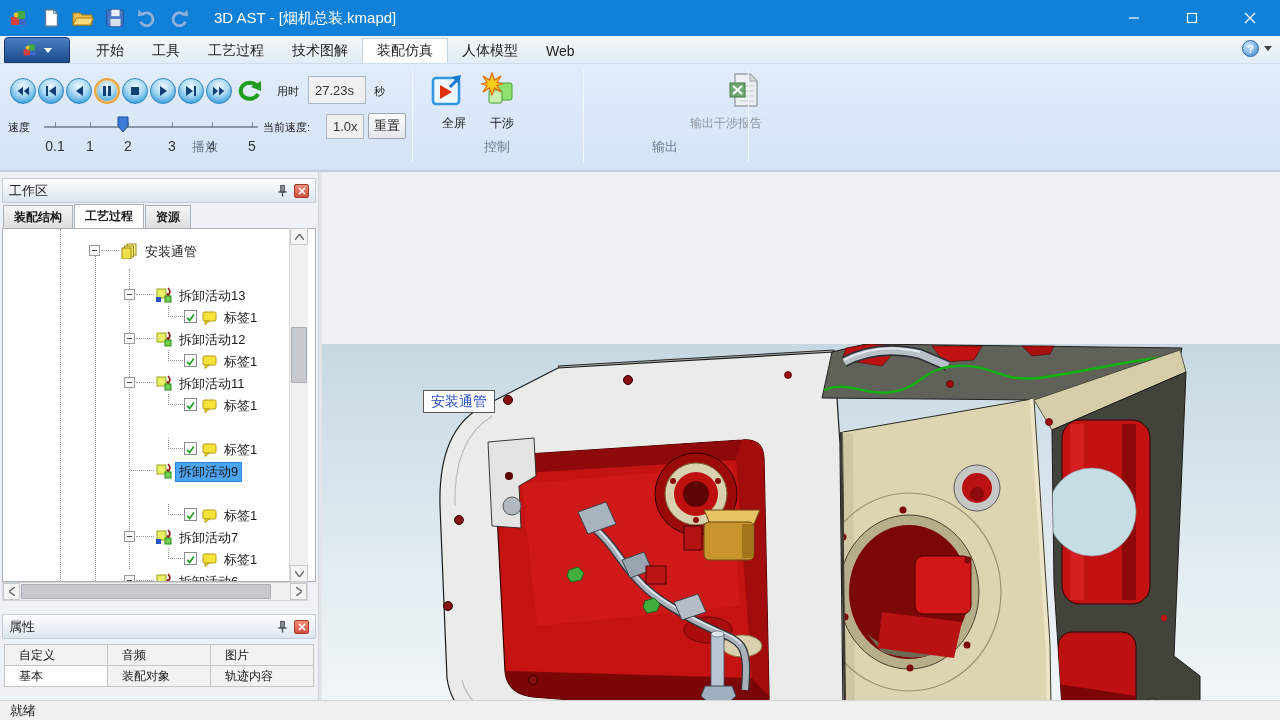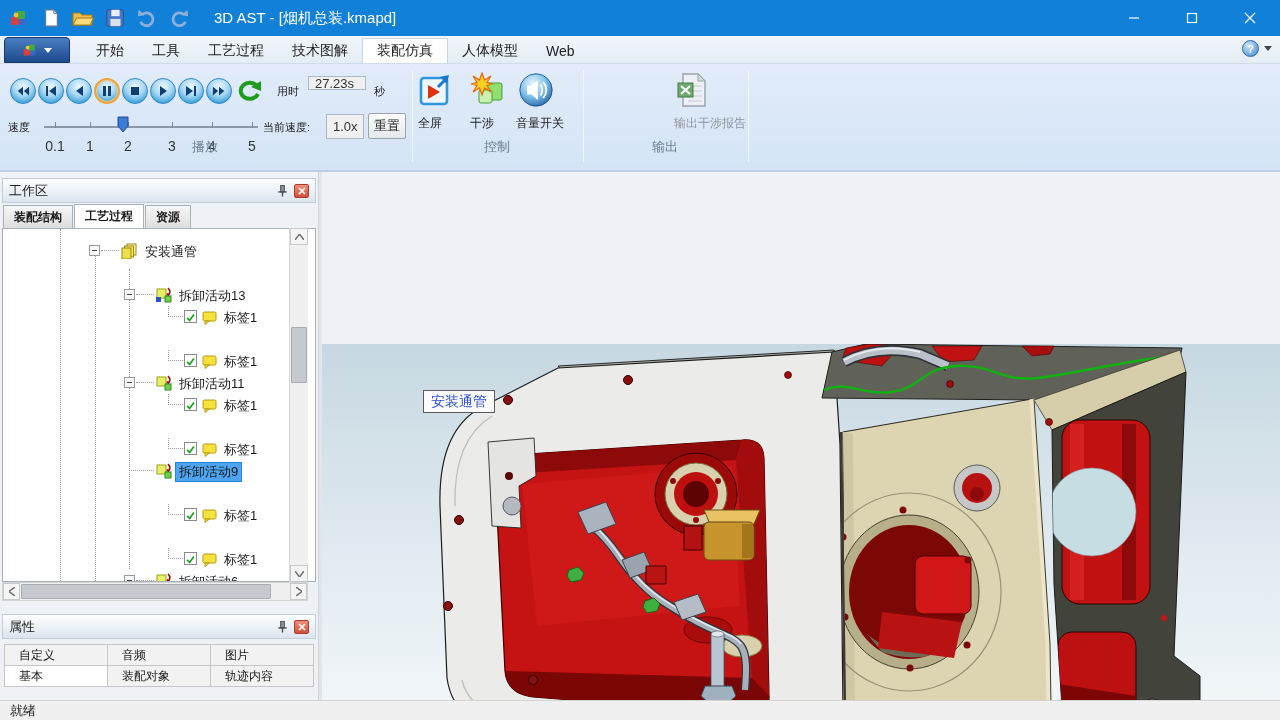--- a/index.html
+++ b/index.html
@@ -27,21 +27,21 @@
   #ribbon { left:0; top:64px; width:1280px; height:108px; background:linear-gradient(#e2ecfa,#d4e4f6); border-bottom:2px solid #bccfe4; }
   .rib-sep { position:absolute; top:6px; height:92px; width:1px; background:#c3d3e6; border-right:1px solid #f2f7fc; }
   .grp-label { position:absolute; bottom:14px; font-size:13px; color:#6a7c90; text-align:center; }
   .pb-btn { position:absolute; top:14px; width:26px; height:26px; border-radius:50%; border:1px solid #2e86c0; background:radial-gradient(circle at 50% 32%, #eef8ff 0%, #a8d8f2 45%, #44a6de 78%, #2388c8 100%); display:flex; align-items:center; justify-content:center; }
   .pb-btn.hl { border:2px solid #eda63e; box-shadow:0 0 0 1px #f6c878 inset; }
   .pb-btn svg { display:block; }
   .field { background:#f0f0f0; border:1px solid #abb8c6; color:#333; font-size:13px; display:flex; align-items:center; padding-left:6px; }
   .rlabel { font-size:11px; color:#1a1a1a; position:absolute; }
   #reset-btn { position:absolute; left:368px; top:49px; width:38px; height:26px; background:linear-gradient(#fdfdfd,#e4e8ec); border:1px solid #9aa4ae; border-radius:2px; font-size:13px; display:flex; align-items:center; justify-content:center; }
   .tick-lbl { position:absolute; top:74px; font-size:14px; color:#333; transform:translateX(-50%); }
-  .big-btn { position:absolute; top:8px; text-align:left; }
+  .big-btn { position:absolute; top:8px; text-align:right; }
   .big-btn .bb-label { font-size:12px; margin-top:3px; color:#1a1a1a; }
   .big-btn.disabled .bb-label { color:#8f959c; }
 
   
   #main { left:0; top:172px; width:1280px; height:528px; background:#eef1f5; }
   #splitter { left:318px; top:0; width:4px; height:528px; background:#e2e6ea; border-left:1px solid #cfd4d9; }
 
   .panel-hdr { left:2px; width:314px; height:25px; background:linear-gradient(#fdfefe,#dbe5ef); border:1px solid #c2cdd8; display:flex; align-items:center; padding:0 6px; font-size:13px; }
   .panel-hdr .sp { flex:1; }
   .hdr-close { width:15px; height:14px; margin-left:5px; background:linear-gradient(#ef9078,#d05040); border:1px solid #a83828; border-radius:2px; display:flex; align-items:center; justify-content:center; }
@@ -242,21 +242,21 @@
       </svg>
     </div>
   <div class="abs" style="left:236px; top:16px">
     <svg width="26" height="24" viewBox="0 0 26 24">
         <path d="M21,6 A9,8 0 1 0 22,14" fill="none" stroke="#1f9c1f" stroke-width="4"></path>
         <path d="M25,1 L25,11 L15,7 Z" fill="#1f9c1f"></path>
       </svg>
   </div>
 
   <span class="rlabel" style="left:277px; top:20px">用时</span>
-  <div class="field abs" style="left:308px; top:12px; width:58px; height:14px">27.23s</div>
+  <div class="field abs" style="left:308px; top:12px; width:58px; height:28px">27.23s</div>
   <span class="rlabel" style="left:374px; top:20px">秒</span>
 
   <span class="rlabel" style="left:8px; top:56px">速度</span>
   <div class="abs" style="left:44px; top:62px; width:214px; height:2px; background:#8a98a8"></div>
   <div class="abs" style="left:55px; top:58px; width:1px; height:6px; background:#7a8898"></div>
   <div class="abs" style="left:90px; top:58px; width:1px; height:6px; background:#7a8898"></div>
   <div class="abs" style="left:128px; top:58px; width:1px; height:6px; background:#7a8898"></div>
   <div class="abs" style="left:172px; top:58px; width:1px; height:6px; background:#7a8898"></div>
   <div class="abs" style="left:212px; top:58px; width:1px; height:6px; background:#7a8898"></div>
   <div class="abs" style="left:252px; top:58px; width:1px; height:6px; background:#7a8898"></div>
@@ -289,35 +289,20 @@
     <div class="bb-label">全屏</div>
   </div>
   <div class="big-btn" style="left:470px; width:44px">
     <svg width="34" height="36" viewBox="0 0 34 36">
       <rect x="16" y="11" width="16" height="17" rx="2" fill="#90e070" stroke="#44a030"></rect>
       <rect x="9" y="18" width="13" height="13" rx="2" fill="#c8f0b0" stroke="#44a030"></rect>
       <path d="M12,1 L14.5,8 L21,4 L17,10.5 L23,12 L17,13.5 L21,20 L14.5,16 L12,23 L9.5,16 L3,20 L7,13.5 L1,12 L7,10.5 L3,4 L9.5,8 Z" fill="#f7cf1f" stroke="#e06810" stroke-width="1.2"></path>
     </svg>
     <div class="bb-label">干涉</div>
   </div>
-  <div class="big-btn" style="left:516px; width:62px">
-    <svg width="40" height="36" viewBox="0 0 40 40">
-      <defs>
-          <radialGradient id="volg" cx="40%" cy="30%" r="75%">
-            <stop offset="0%" stop-color="#e8f5fd"></stop>
-            <stop offset="55%" stop-color="#7ec0ea"></stop>
-            <stop offset="100%" stop-color="#2668a8"></stop>
-          </radialGradient>
-        </defs>
-      <circle cx="20" cy="20" r="18" fill="url(#volg)" stroke="#1c558c"></circle>
-      <path d="M10,15 h5 l7,-6 v22 l-7,-6 h-5 z" fill="#fff"></path>
-      <path d="M25,14 q4,6 0,12 M28,11 q7,9 0,18" fill="none" stroke="#fff" stroke-width="2"></path>
-    </svg>
-    <div class="bb-label">音量开关</div>
-  </div>
   <div class="grp-label" style="left:442px; width:110px">控制</div>
   <div class="rib-sep" style="left:583px"></div>
 
   <div class="big-btn disabled" style="left:674px; width:88px">
     <svg width="36" height="36" viewBox="0 0 36 36">
       <path d="M9,2 h15 l7,7 v25 h-22 z" fill="#eef1f4" stroke="#9aa2aa" stroke-width="1.4"></path>
       <path d="M24,2 l7,7 h-7 z" fill="#d8dde2" stroke="#9aa2aa"></path>
       <path d="M14,14 h14 M14,19 h14 M14,24 h14 M14,29 h14" stroke="#c2cad2" stroke-width="1.2"></path>
       <rect x="4" y="11" width="15" height="14" fill="#6fa870" stroke="#447a46"></rect>
       <path d="M7,14 L16,22 M16,14 L7,22" stroke="#fff" stroke-width="2"></path>
@@ -377,20 +362,28 @@
       <div class="dotv" style="left:165px; top:0; height:11px"></div>
         <div class="doth" style="left:165px; top:10px; width:15px"></div>
       <div class="cbx" style="left:181px"><svg width="11" height="11" viewBox="0 0 13 13">
             <path d="M2.5,7 L5.5,10 L10.5,3" fill="none" stroke="#1aa020" stroke-width="2"></path>
           </svg></div>
       <svg class="ticon" style="left:199px">
           <use href="#i-tag"></use>
         </svg>
       <span class="lbl" style="left:218px">标签1</span>
     </div>
+    <div class="trow" style="top:99px">
+      <div class="doth" style="left:133px; top:10px; width:18px"></div>
+      <div class="exp" style="left:121px"></div>
+      <svg class="ticon" style="left:153px">
+          <use href="#i-dis"></use>
+        </svg>
+      <span class="lbl" style="left:173px">拆卸活动12</span>
+    </div>
     <div class="trow" style="top:121px">
       <div class="dotv" style="left:165px; top:0; height:11px"></div>
         <div class="doth" style="left:165px; top:10px; width:15px"></div>
       <div class="cbx" style="left:181px"><svg width="11" height="11" viewBox="0 0 13 13">
             <path d="M2.5,7 L5.5,10 L10.5,3" fill="none" stroke="#1aa020" stroke-width="2"></path>
           </svg></div>
       <svg class="ticon" style="left:199px">
           <use href="#i-tag"></use>
         </svg>
       <span class="lbl" style="left:218px">标签1</span>
@@ -435,20 +428,28 @@
     <div class="trow" style="top:275px">
       <div class="dotv" style="left:165px; top:0; height:11px"></div>
         <div class="doth" style="left:165px; top:10px; width:15px"></div>
       <div class="cbx" style="left:181px"><svg width="11" height="11" viewBox="0 0 13 13">
             <path d="M2.5,7 L5.5,10 L10.5,3" fill="none" stroke="#1aa020" stroke-width="2"></path>
           </svg></div>
       <svg class="ticon" style="left:199px">
           <use href="#i-tag"></use>
         </svg>
       <span class="lbl" style="left:218px">标签1</span>
+    </div>
+    <div class="trow" style="top:297px">
+      <div class="doth" style="left:133px; top:10px; width:18px"></div>
+      <div class="exp" style="left:121px"></div>
+      <svg class="ticon" style="left:153px">
+          <use href="#i-dis-blue"></use>
+        </svg>
+      <span class="lbl" style="left:173px">拆卸活动7</span>
     </div>
     <div class="trow" style="top:319px">
       <div class="dotv" style="left:165px; top:0; height:11px"></div>
         <div class="doth" style="left:165px; top:10px; width:15px"></div>
       <div class="cbx" style="left:181px"><svg width="11" height="11" viewBox="0 0 13 13">
             <path d="M2.5,7 L5.5,10 L10.5,3" fill="none" stroke="#1aa020" stroke-width="2"></path>
           </svg></div>
       <svg class="ticon" style="left:199px">
           <use href="#i-tag"></use>
         </svg>

